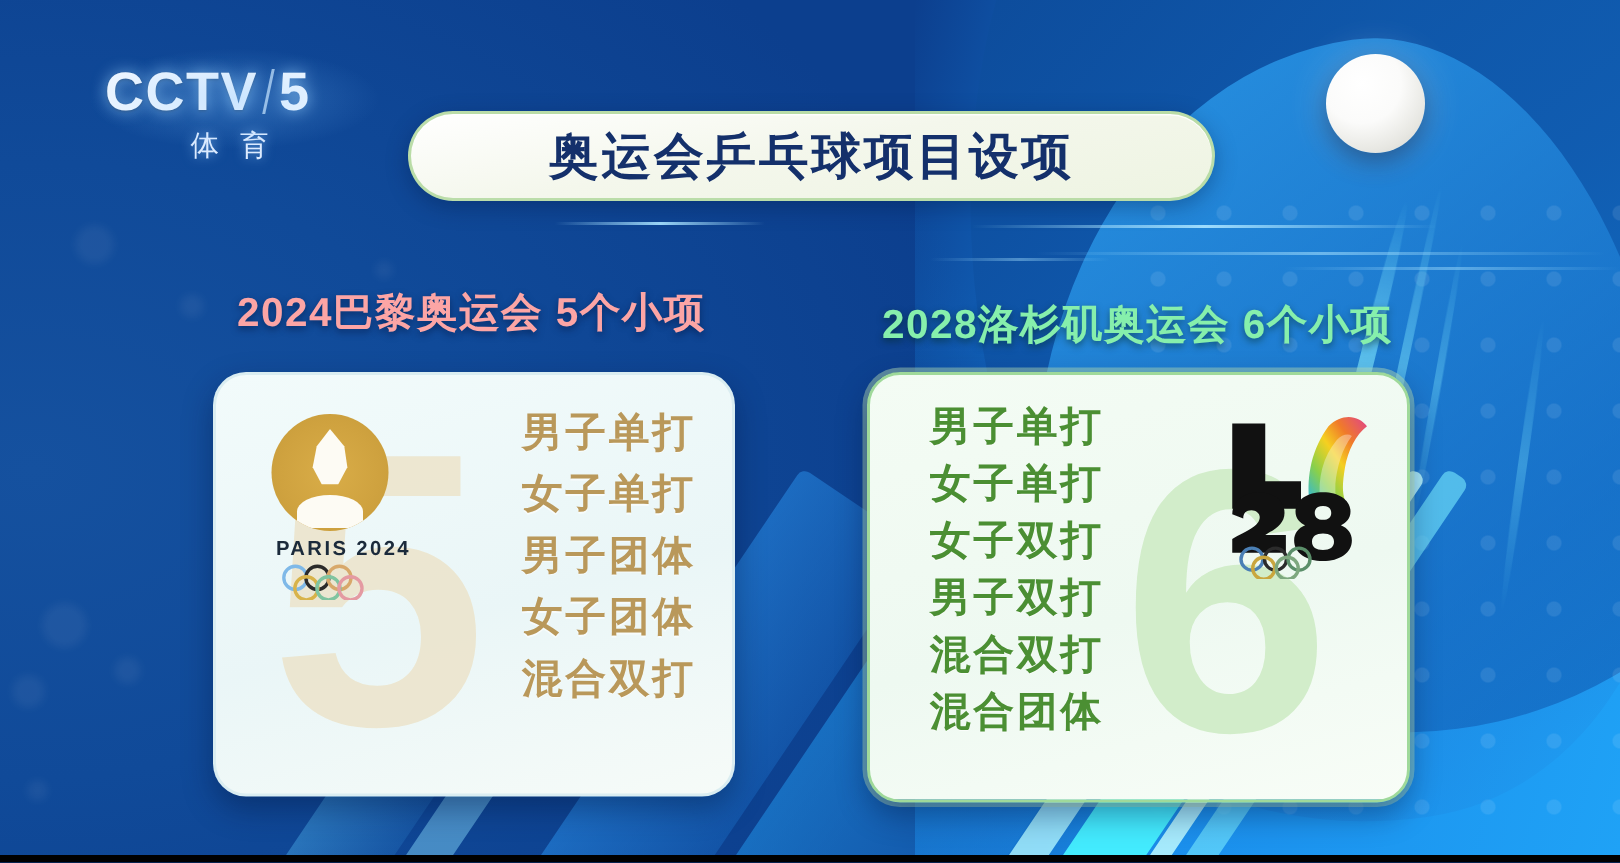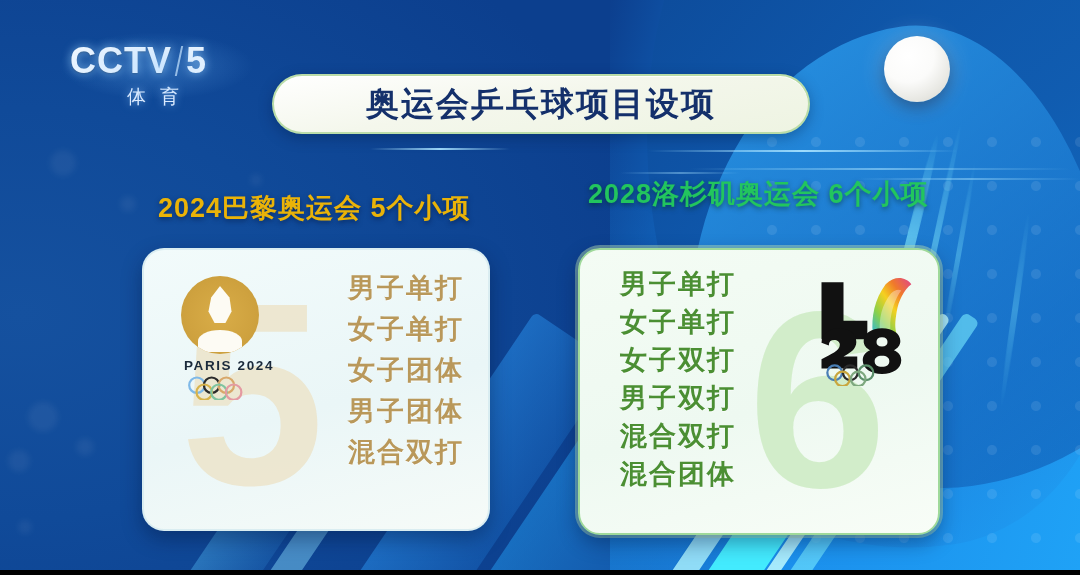--- a/index.html
+++ b/index.html
@@ -99,22 +99,22 @@
   }
   .title-text{
     font-size:33px;font-weight:700;color:#14306b;letter-spacing:2px;
     font-family:"Liberation Sans","DejaVu Sans",sans-serif;
   }
 
   
   .heading{
     position:absolute;font-size:27px;font-weight:700;letter-spacing:1px;white-space:nowrap;
   }
-  .heading-left{left:158px;top:190px;color:#eab308;text-shadow:0 2px 5px rgba(0,20,60,.55);}
-  .heading-right{left:588px;top:176px;color:#22c55e;text-shadow:0 2px 5px rgba(0,35,15,.5);}
+  .heading-left{left:158px;top:190px;color:#fca5a5;text-shadow:0 2px 5px rgba(0,20,60,.55);}
+  .heading-right{left:588px;top:198px;color:#86efac;text-shadow:0 2px 5px rgba(0,35,15,.5);}
 
   
   .card{position:absolute;border-radius:22px;overflow:hidden;}
   .card-left{
     left:142px;top:248px;width:348px;height:283px;
     background:linear-gradient(165deg,#f2fbfb 0%,#eaf6f7 55%,#f6fbf8 100%);
     border:2px solid rgba(215,235,240,.9);
     box-shadow:0 8px 20px rgba(0,20,60,.4);
   }
   .card-right{
@@ -237,22 +237,22 @@
           <circle cx="27.5" cy="23" r="11" stroke="#d8b34a"></circle>
           <circle cx="48.5" cy="23" r="11" stroke="#7fc4a0"></circle>
           <circle cx="69.5" cy="23" r="11" stroke="#e49aa2"></circle>
         </g>
       </svg>
     </div>
 
     <div class="events events-left">
       <div class="event event-gold">男子单打</div>
       <div class="event event-gold">女子单打</div>
+      <div class="event event-gold">男子团体</div>
       <div class="event event-gold">女子团体</div>
-      <div class="event event-gold">男子团体</div>
       <div class="event event-gold">混合双打</div>
     </div>
   </div>
 
   <div class="card card-right">
     <div class="watermark wm-6">6</div>
 
     <div class="logo-la">
       <svg viewBox="0 0 120 120" width="110" height="112">
         <defs>

